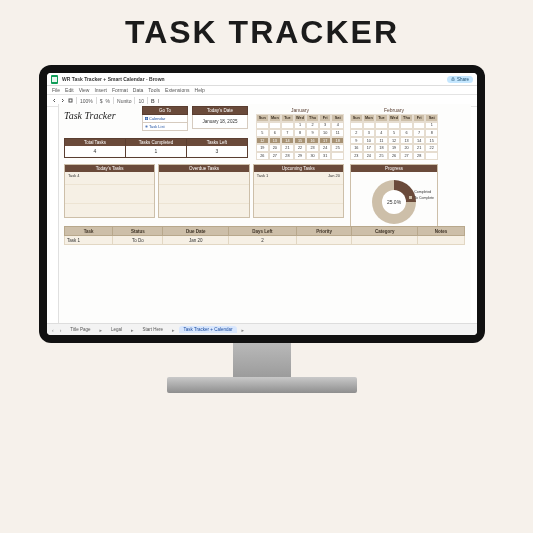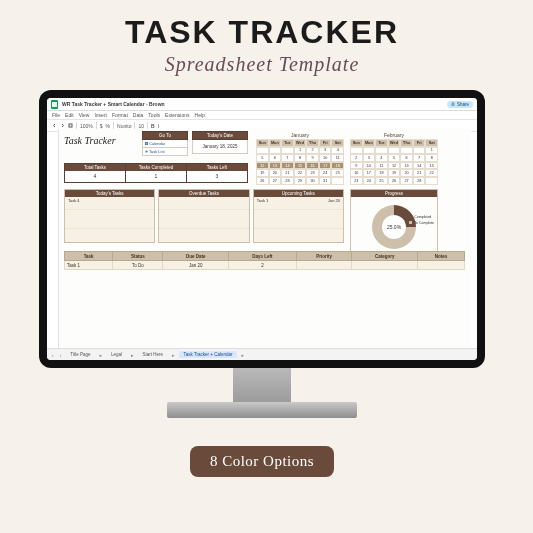--- a/index.html
+++ b/index.html
@@ -70,21 +70,20 @@
 .tab{padding:1px 5px;font-size:4.5px;border-radius:3px 3px 0 0;color:#555;display:flex;align-items:center;gap:2px}
 .tab.active{background:#d9e7fd;color:#1c4da0}
 .tab-arrow{color:#888;padding:0 2px}
 .pill{margin-top:16px;background:#6a4a3a;color:#fff;padding:7px 20px;border-radius:8px;font-size:15px;letter-spacing:0.5px;font-family:Georgia,serif}
 </style>
 </head>
 <body>
 
 <div class="stage">
   <div class="hero-title">TASK TRACKER</div>
-  <div class="hero-sub">Spreadsheet Template</div>
 
   <div class="monitor">
     <div class="screen">
         <div class="screen-inner">
 
       <div class="titlebar">
         <div class="sheets-logo"></div>
         <div class="doc-title">WR Task Tracker + Smart Calendar - Brown</div>
         <div class="spacer"></div>
         <div class="share-btn">
@@ -342,14 +341,13 @@
             <div class="tab active">Task Tracker + Calendar</div>
             <span class="tab-arrow">▸</span>
           </div>
 
     </div>
       </div>
     <div class="stand-neck"></div>
     <div class="stand-base"></div>
   </div>
 
-  <div class="pill">8 Color Options</div>
 </div>
 
 </body></html>

